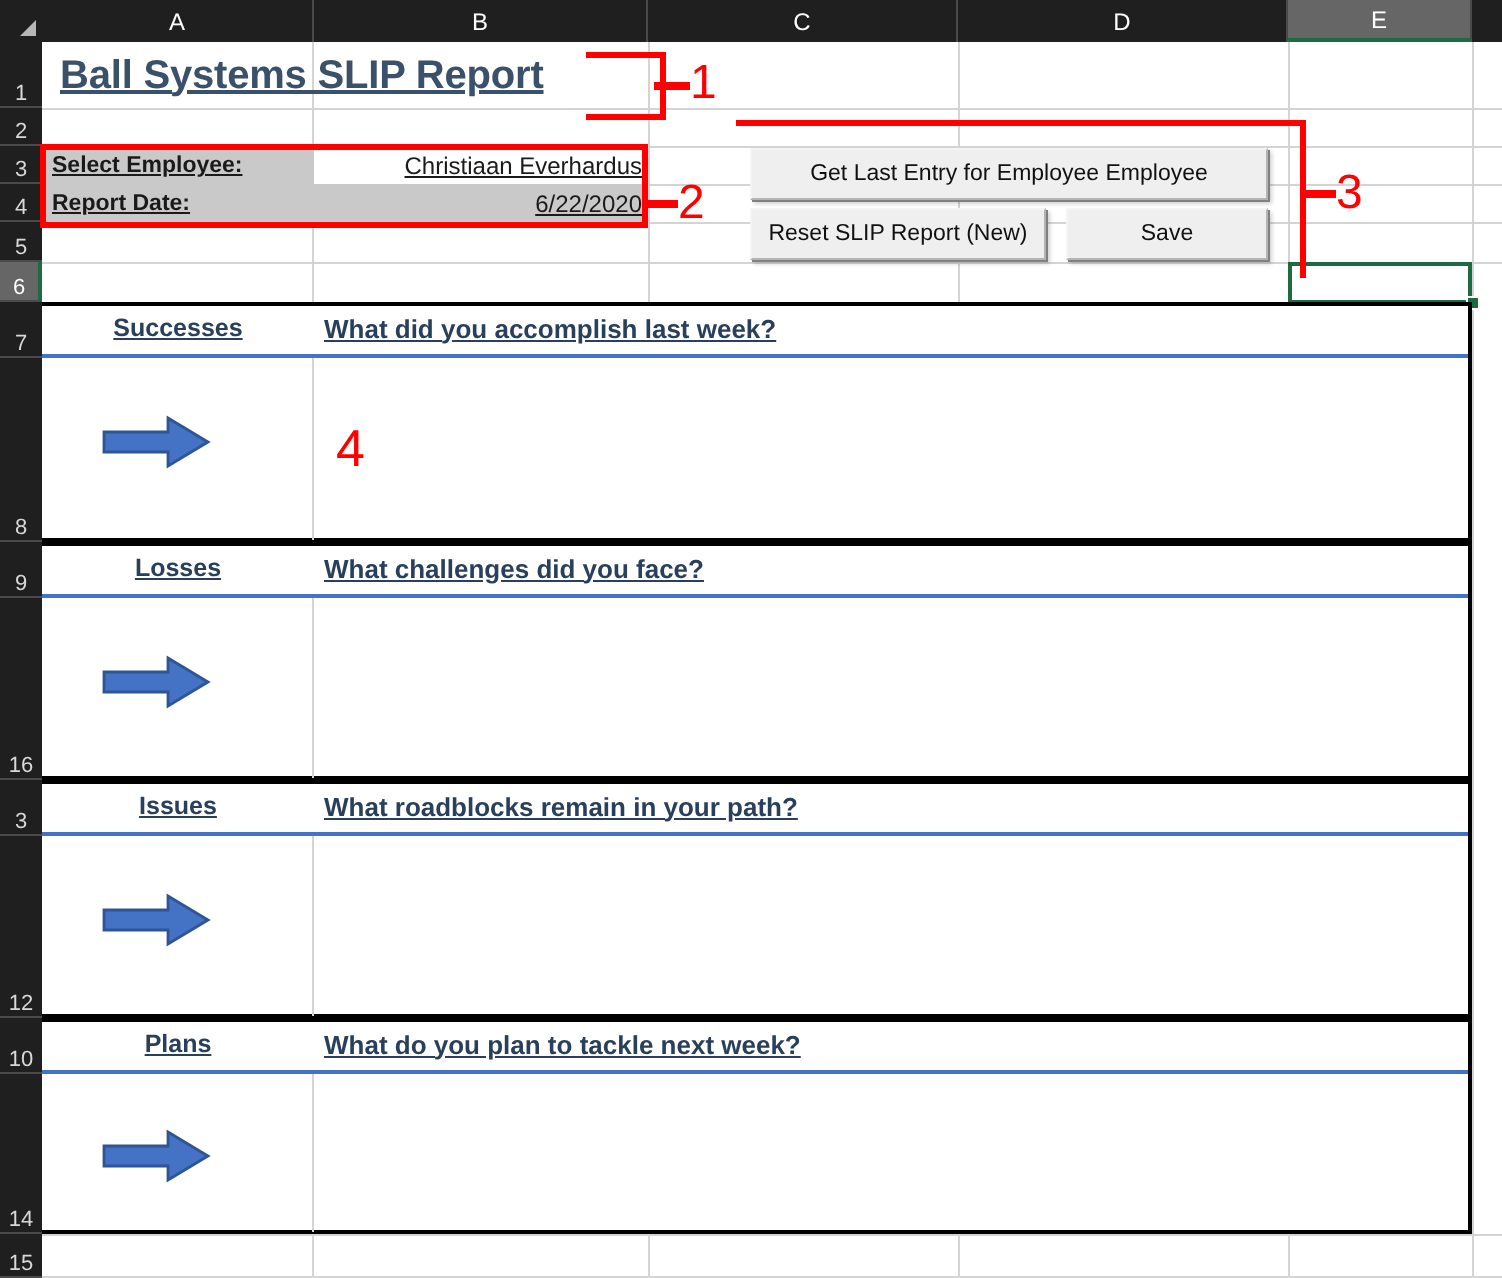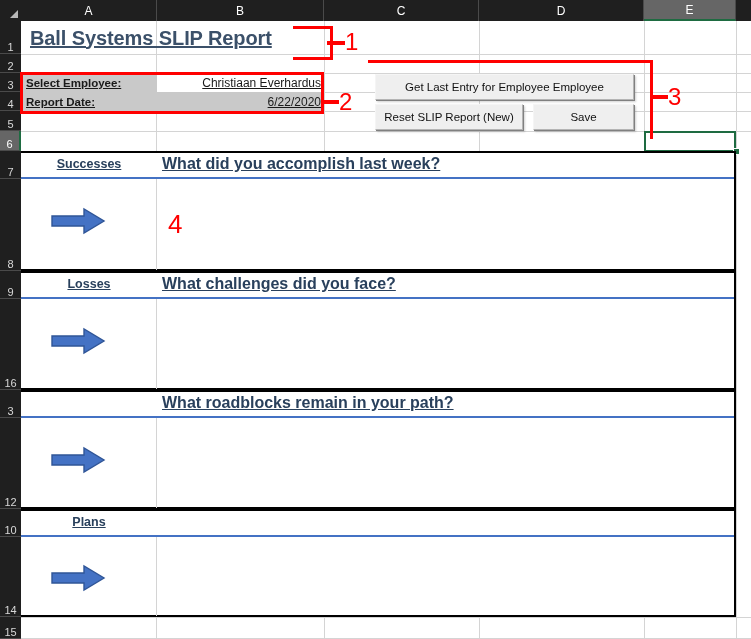--- a/index.html
+++ b/index.html
@@ -73,21 +73,21 @@
   .sec-band{
     border-top:2px solid #000000;
     border-bottom:2px solid #4472c4;
     background:#ffffff;
   }
   .sec-name{
     font-size:12.5px;font-weight:bold;color:#29405c;
     display:flex;align-items:center;justify-content:center;white-space:nowrap;
   }
   .sec-q{
-    font-size:16px;font-weight:bold;color:#29405c;
+    font-size:13px;font-weight:bold;color:#29405c;
     display:flex;align-items:center;padding-left:5px;white-space:nowrap;
   }
   .sec-body{background:#ffffff;border-bottom:2px solid #000000;}
   .bodyline{position:absolute;width:1px;background:#d4d4d4;}
 
   
   .arrow{position:absolute;}
   .arrow svg{display:block;}
 
   
@@ -204,32 +204,34 @@
   <div class="cell sec-body" style="left:21px;top:299px;width:715px;height:91px"></div>
   <div class="bodyline" style="left:156px;top:299px;height:90px"></div>
   <div class="arrow" style="left:50px;top:326px">
     <svg width="56" height="30" viewBox="0 0 56 30">
       <path d="M2,10 L34,10 L34,3 L54,15 L34,27 L34,20 L2,20 Z" fill="#4472c4" stroke="#2f5597" stroke-width="1.4" stroke-linejoin="miter"></path>
     </svg>
   </div>
   <div class="cell" style="left:160px;top:305px;width:700px;height:80px;display:block"></div>
 
   <div class="cell sec-band" style="left:21px;top:390px;width:715px;height:28px"></div>
+  <div class="cell sec-name" style="left:21px;top:390px;width:136px;height:26px">Issues</div>
   <div class="cell sec-q" style="left:157px;top:390px;width:560px;height:26px">What roadblocks remain in your path?</div>
   <div class="cell sec-body" style="left:21px;top:418px;width:715px;height:91px"></div>
   <div class="bodyline" style="left:156px;top:418px;height:90px"></div>
   <div class="arrow" style="left:50px;top:445px">
     <svg width="56" height="30" viewBox="0 0 56 30">
       <path d="M2,10 L34,10 L34,3 L54,15 L34,27 L34,20 L2,20 Z" fill="#4472c4" stroke="#2f5597" stroke-width="1.4" stroke-linejoin="miter"></path>
     </svg>
   </div>
   <div class="cell" style="left:160px;top:424px;width:700px;height:80px;display:block"></div>
 
   <div class="cell sec-band" style="left:21px;top:509px;width:715px;height:28px"></div>
   <div class="cell sec-name" style="left:21px;top:509px;width:136px;height:26px">Plans</div>
+  <div class="cell sec-q" style="left:157px;top:509px;width:560px;height:26px">What do you plan to tackle next week?</div>
   <div class="cell sec-body" style="left:21px;top:537px;width:715px;height:80px"></div>
   <div class="bodyline" style="left:156px;top:537px;height:79px"></div>
   <div class="arrow" style="left:50px;top:563px">
     <svg width="56" height="30" viewBox="0 0 56 30">
       <path d="M2,10 L34,10 L34,3 L54,15 L34,27 L34,20 L2,20 Z" fill="#4472c4" stroke="#2f5597" stroke-width="1.4" stroke-linejoin="miter"></path>
     </svg>
   </div>
   <div class="cell" style="left:160px;top:543px;width:700px;height:70px;display:block"></div>
 
   <div class="blackline" style="left:734px;top:151px;width:2px;height:466px"></div>

